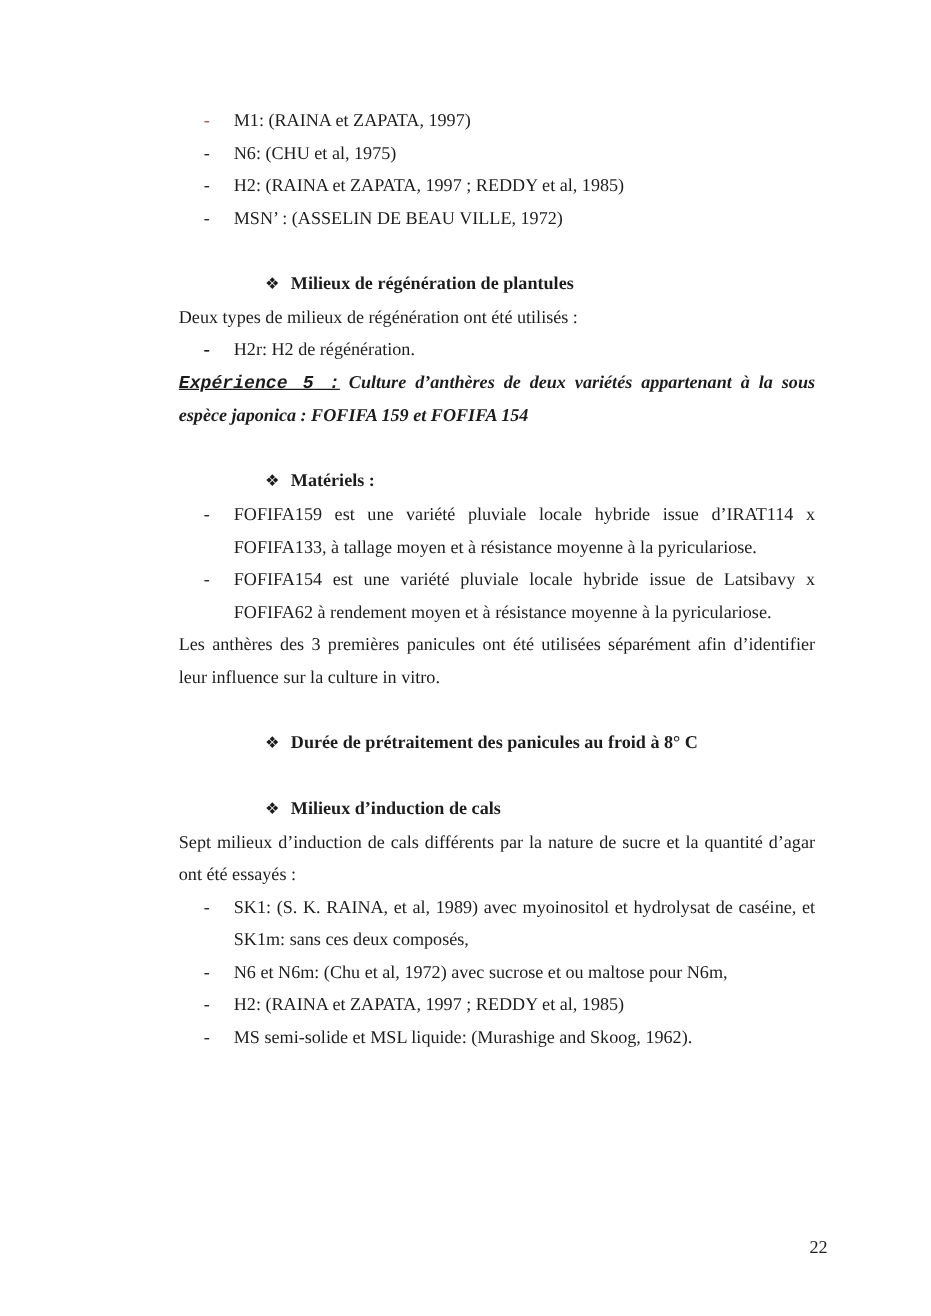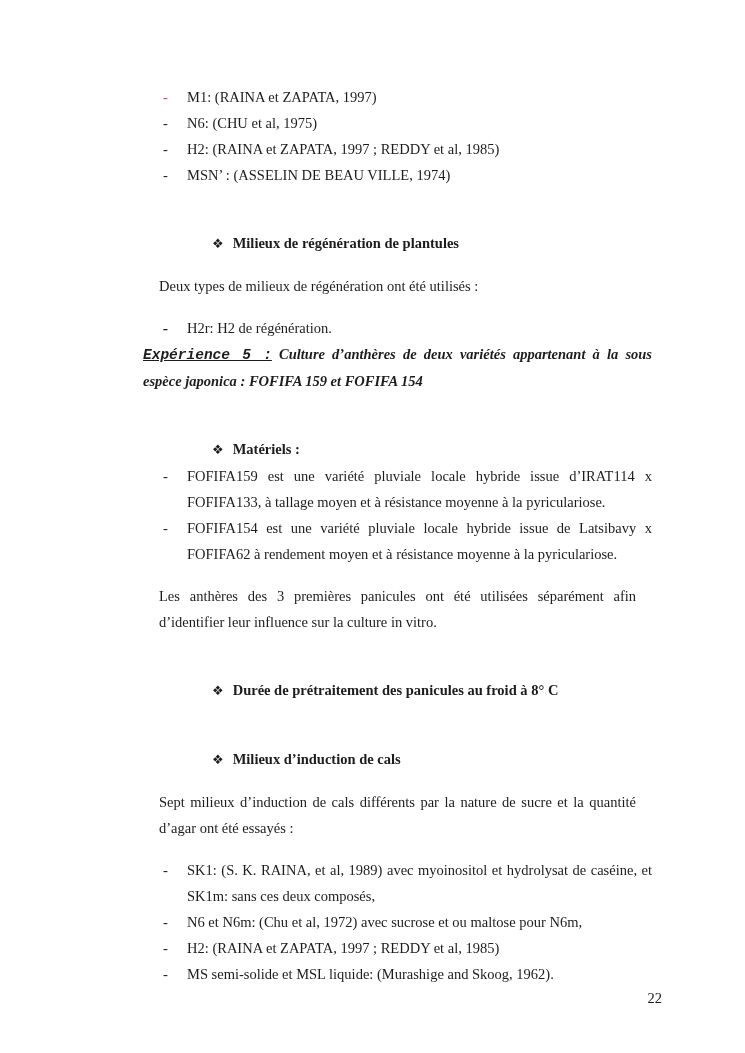--- a/index.html
+++ b/index.html
@@ -13,21 +13,21 @@
     line-height: 26px;
     color: #1c1c1c;
     overflow: hidden;
   }
   .content {
     position: absolute;
     left: 143px;
     right: 93px;
     top: 84px;
   }
-  .gap-above { margin-top: 42px; }
+  .gap-above { margin-top: 26px; }
 
   
   .dash-list { margin: 0; padding: 0; list-style: none; }
   .li { position: relative; padding-left: 44px; }
   .li .dash { position: absolute; left: 20px; top: 0; }
   .li .dash.red { color: var(--dash-red, #b0544f); }
   .li.justify { text-align: justify; }
 
   
   .bullet-heading {
@@ -35,21 +35,21 @@
     font-weight: bold;
   }
   .bullet-heading .bullet {
     display: inline-block;
     margin-right: 9px;
     font-weight: normal;
     font-family: "DejaVu Sans", sans-serif;
     font-size: 13px;
   }
 
-  .para { margin: 16px; }
+  .para { margin: 0; }
   .justify { text-align: justify; }
 
   
   .exp-heading {
     font-weight: bold;
     font-style: italic;
     text-align: justify;
     margin: 0;
   }
   .exp-heading .exp-label { text-decoration: underline; font-family: Liberation Mono, monospace; }
@@ -75,21 +75,21 @@
       <li class="li">
         <span class="dash">-</span>
         <span>N6: (CHU et al, 1975)</span>
       </li>
       <li class="li">
         <span class="dash">-</span>
         <span>H2: (RAINA et ZAPATA, 1997 ; REDDY et al, 1985)</span>
       </li>
       <li class="li">
         <span class="dash">-</span>
-        <span>MSN’ : (ASSELIN DE BEAU VILLE, 1974)</span>
+        <span>MSN’ : (ASSELIN DE BEAU VILLE, 1972)</span>
       </li>
     </ul>
 
     <div class="bullet-heading gap-above">
       <span class="bullet">❖</span><span>Milieux de régénération de plantules</span>
     </div>
     <p class="para">Deux types de milieux de régénération ont été utilisés :</p>
     <ul class="dash-list">
       <li class="li">
         <span class="dash">-</span>

